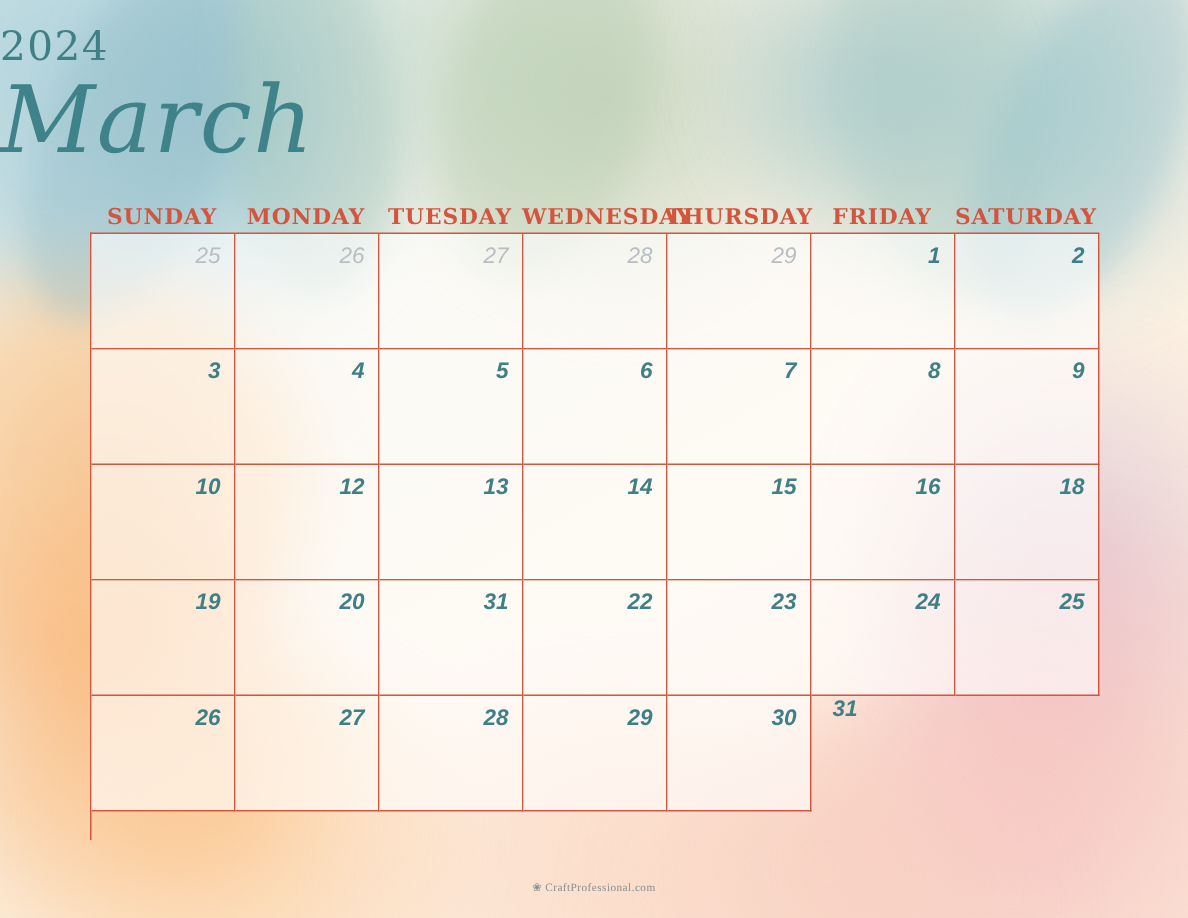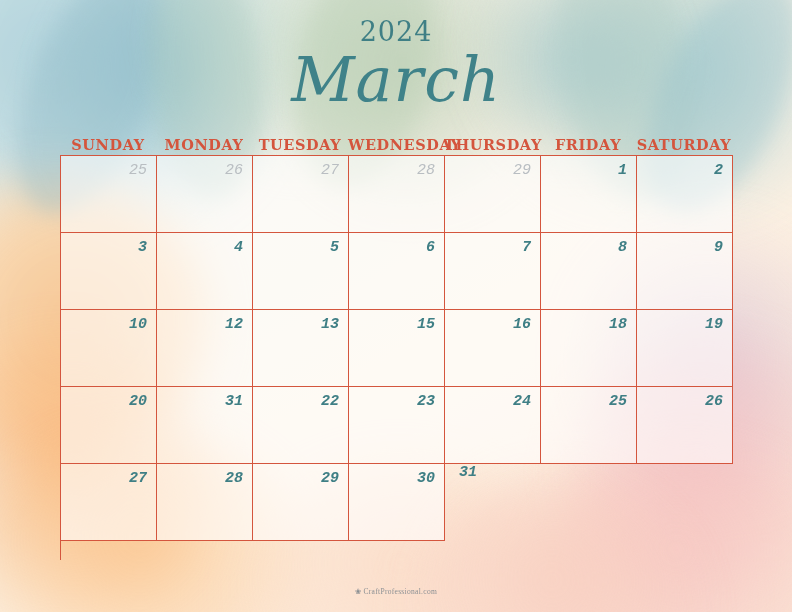--- a/index.html
+++ b/index.html
@@ -74,21 +74,21 @@
   .l3 { left: 300px; top: -60px; width: 130px; height: 250px; background: #bacfb3; transform: rotate(10deg); }
   .l4 { left: 560px; top: -60px; width: 130px; height: 260px; background: #b4cfc7; transform: rotate(-14deg); }
   .l5 { right: 10px; top: -30px; width: 120px; height: 250px; background: #93c0cb; transform: rotate(22deg); }
 
   
   .header {
     position: absolute;
     left: 0;
     right: 0;
     top: 18px;
-    text-align: center;
+    text-align: left;
     pointer-events: none;
   }
   .year {
     font-family: "DejaVu Serif", serif;
     font-size: 27px;
     color: #3f7f85;
     letter-spacing: 1px;
     line-height: 1;
   }
   .month {
@@ -147,21 +147,21 @@
     border-right: none;
     border-bottom: none;
   }
   .cell.lastrow.has-num {
     background: transparent;
   }
   .daynum {
     position: absolute;
     right: 9px;
     top: 6px;
-    font-family: Liberation Mono, monospace;
+    font-family: Liberation Sans, sans-serif;
     font-style: italic;
     font-weight: bold;
     font-size: 15px;
     color: #3f7f85;
   }
   .daynum.muted {
     color: #b9bec2;
     font-weight: normal;
   }
   .cell.lastrow .daynum {
@@ -276,20 +276,23 @@
       <div class="cell has-num">
         <span class="daynum">10</span>
       </div>
       <div class="cell has-num">
         <span class="daynum">12</span>
       </div>
       <div class="cell has-num">
         <span class="daynum">13</span>
       </div>
       <div class="cell has-num">
+        <span class="daynum">14</span>
+      </div>
+      <div class="cell has-num">
         <span class="daynum">15</span>
       </div>
       <div class="cell has-num">
         <span class="daynum">16</span>
       </div>
       <div class="cell has-num">
         <span class="daynum">18</span>
       </div>
       <div class="cell has-num">
         <span class="daynum">19</span>

